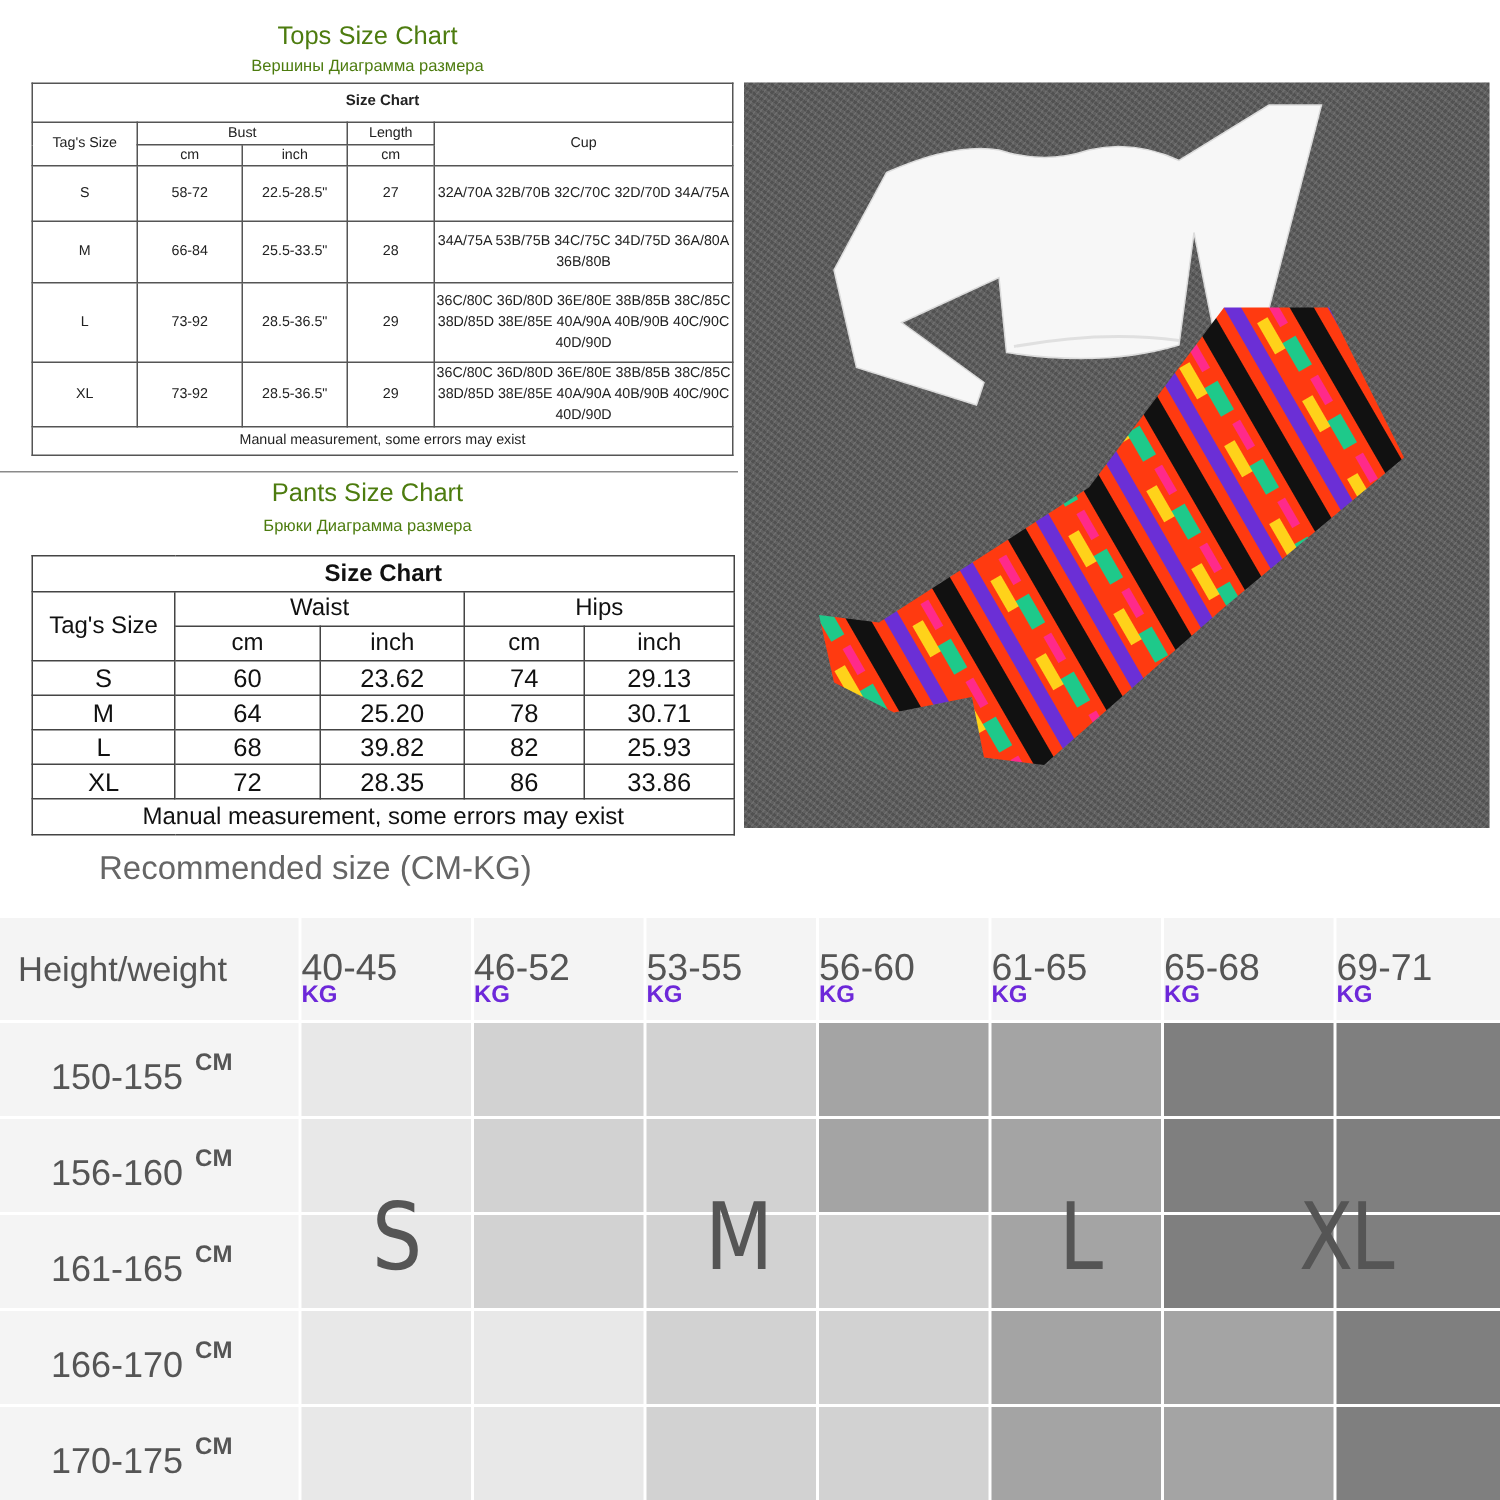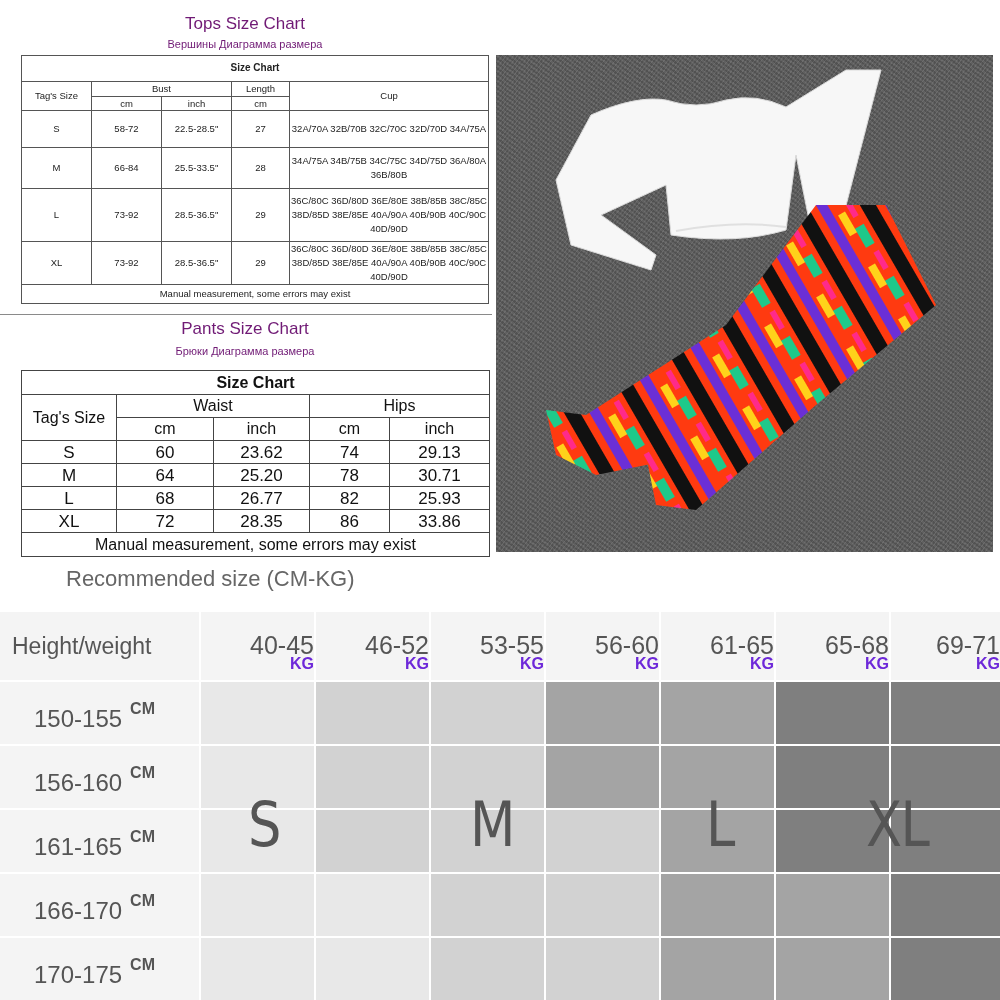--- a/index.html
+++ b/index.html
@@ -1,20 +1,20 @@
 <!DOCTYPE html>
 <html><head>
 <meta charset="utf-8">
 <style>
   * { box-sizing: border-box; margin: 0; padding: 0; }
   html, body { width: 1000px; height: 1000px; background: #ffffff; overflow: hidden; }
   body { position: relative; font-family: "Liberation Sans", sans-serif; color: #1a1a1a; }
 
   
-  .title { position: absolute; left: 0; width: 490px; text-align: center; color: #701a75; }
+  .title { position: absolute; left: 0; width: 490px; text-align: center; color: #4d7c0f; }
   .tops-title { top: 14px; font-size: 17px; }
   .tops-sub { top: 38px; font-size: 11px; }
   .pants-title { top: 319px; font-size: 17px; }
   .pants-sub { top: 345px; font-size: 11px; }
 
   .sep { position: absolute; left: 0; top: 314px; width: 492px; height: 1px; background: #8a8a8a; }
 
   
   table.tops {
     position: absolute; left: 21px; top: 55px; width: 467px;
@@ -56,21 +56,21 @@
   }
   .photo svg { position: absolute; left: 0; top: 0; width: 100%; height: 100%; }
 
   
   .rec-title { position: absolute; left: 66px; top: 566px; font-size: 22px; color: #666; }
 
   .grid { position: absolute; left: 0; top: 612px; width: 876px; height: 388px; background: #fff; }
   .cell { position: absolute; }
   .hdr { background: #f4f4f4; }
   .hdr-label { left: 0; top: 0; width: 199px; height: 68px; display: flex; align-items: center; padding-left: 12px; font-size: 23px; color: #555; }
-  .wcell { top: 0; height: 68px; width: 113px; text-align: right; color: #555; }
+  .wcell { top: 0; height: 68px; width: 113px; text-align: left; color: #555; }
   .wcell .num { display: block; font-size: 25px; margin-top: 22px; line-height: 22px; letter-spacing: 0px; }
   .wcell .unit { display: block; font-size: 16px; font-weight: bold; line-height: 16px; color: #6d28d9; }
 
   .hcell { left: 0; width: 199px; height: 62px; background: #f4f4f4; color: #555; display: flex; align-items: center; padding-left: 34px; }
   .hcell .num { font-size: 24px; margin-top: 12px; }
   .hcell .unit { font-size: 16px; font-weight: bold; margin-left: 8px; position: relative; top: -4px; color: #555; }
 
   .gcell { width: 113px; height: 62px; }
 
   .size-letter { position: absolute; font-size: 62px; color: #555; font-family: "DejaVu Sans", sans-serif; font-weight: normal; top: 176px; letter-spacing: -2px; transform: scaleX(0.85); transform-origin: left top; }
@@ -112,21 +112,21 @@
     <td>58-72</td>
     <td>22.5-28.5"</td>
     <td>27</td>
     <td class="cup">32A/70A 32B/70B 32C/70C 32D/70D 34A/75A</td>
   </tr>
   <tr class="r-m">
     <td>M</td>
     <td>66-84</td>
     <td>25.5-33.5"</td>
     <td>28</td>
-    <td class="cup">34A/75A 34B/75B 34C/75C 34D/75D 36A/80A 36B/80B</td>
+    <td class="cup">34A/75A 53B/75B 34C/75C 34D/75D 36A/80A 36B/80B</td>
   </tr>
   <tr class="r-l">
     <td>L</td>
     <td>73-92</td>
     <td>28.5-36.5"</td>
     <td>29</td>
     <td class="cup">36C/80C 36D/80D 36E/80E 38B/85B 38C/85C 38D/85D 38E/85E 40A/90A 40B/90B 40C/90C 40D/90D</td>
   </tr>
   <tr class="r-xl">
     <td>XL</td>
@@ -179,21 +179,21 @@
   <tr class="r-d">
     <td>M</td>
     <td>64</td>
     <td>25.20</td>
     <td>78</td>
     <td>30.71</td>
   </tr>
   <tr class="r-d">
     <td>L</td>
     <td>68</td>
-    <td>26.77</td>
+    <td>39.82</td>
     <td>82</td>
     <td>25.93</td>
   </tr>
   <tr class="r-d">
     <td>XL</td>
     <td>72</td>
     <td>28.35</td>
     <td>86</td>
     <td>33.86</td>
   </tr>

